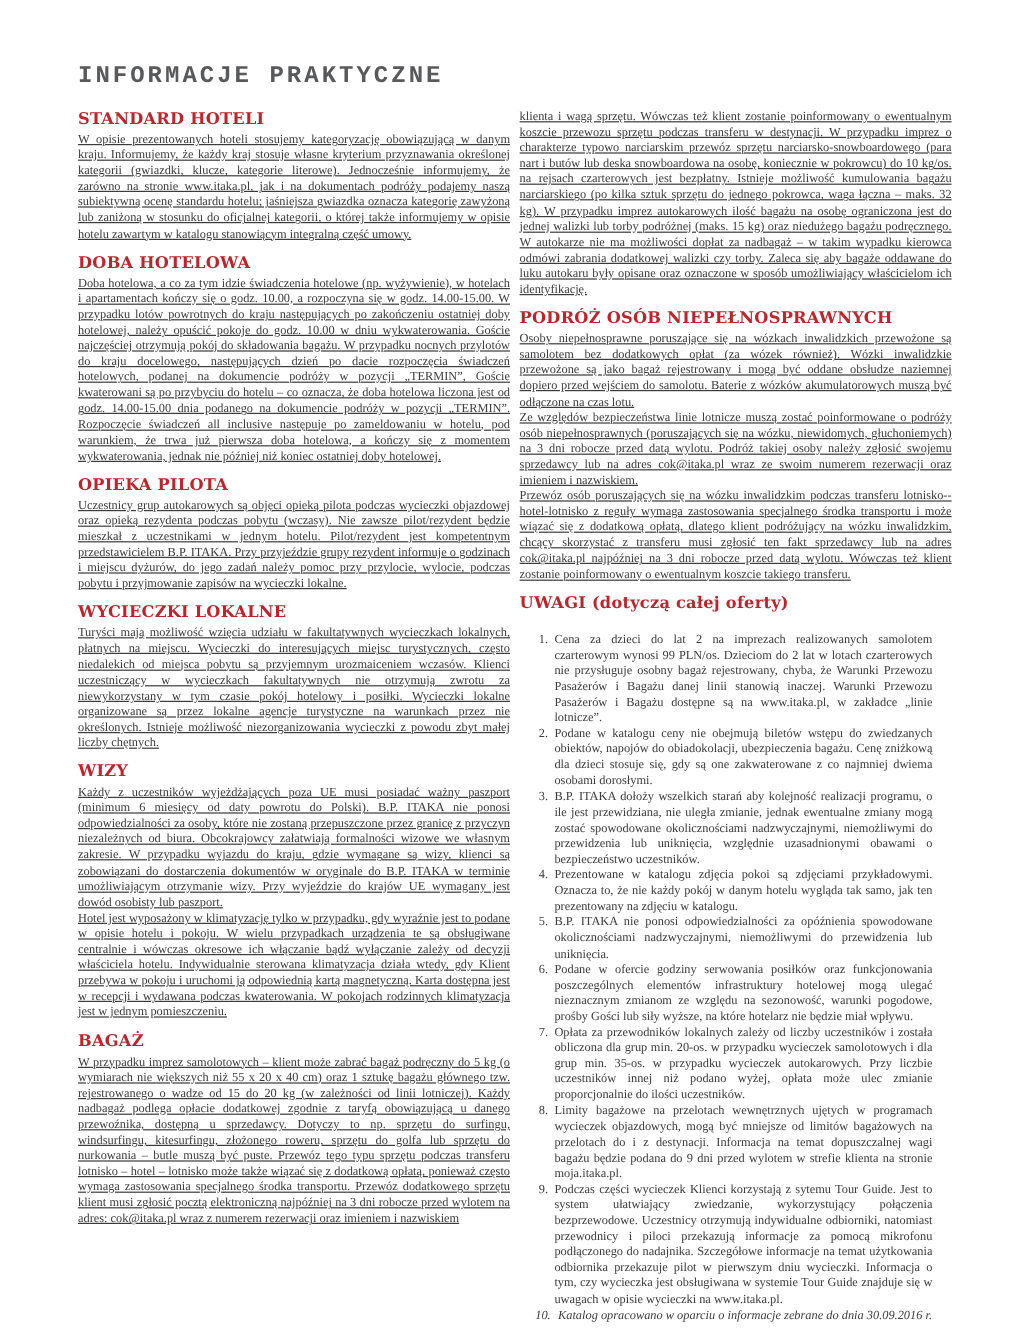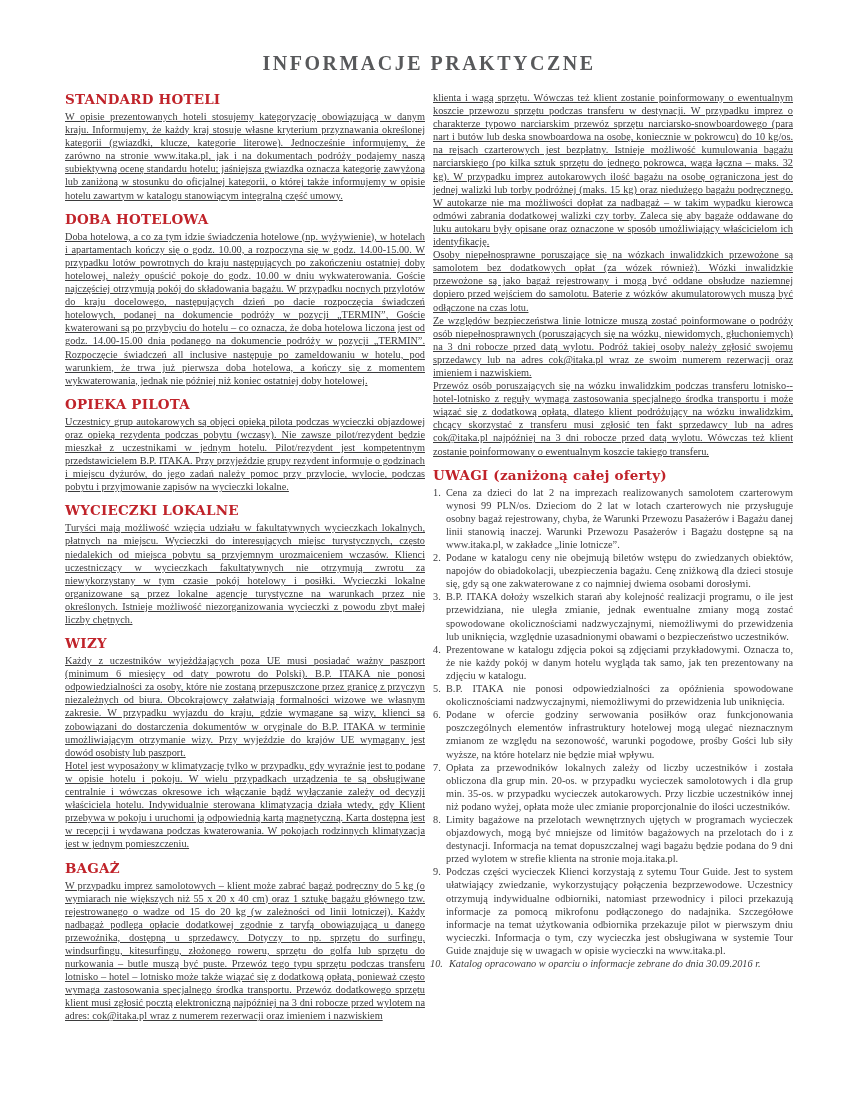--- a/index.html
+++ b/index.html
@@ -6,22 +6,21 @@
   .page{
     width:853px;height:1110px;box-sizing:border-box;
     background:#ffffff;
     padding:52px 60px 0 65px;
     font-family:"Liberation Serif",serif;
     color:#3b3b3d;
     overflow:hidden;
   }
   .title{
     margin:0 0 16px 0;
-    text-align:center;
-    font-family:Liberation Serif, serif;
+    font-family:Liberation Mono, monospace;
     font-weight:bold;
     font-size:20px;
     letter-spacing:2.5px;
     color:#58595b;
   }
   .columns{display:flex;gap:8px;align-items:flex-start;}
   .col{width:360px;}
   h2{
     font-family:"DejaVu Serif","Liberation Serif",serif;
     font-weight:bold;
@@ -32,21 +31,21 @@
   }
   .col section:first-child h2, .col > h2:first-child{margin-top:0;}
   p.body, li{
     margin:0;
     font-size:10.3px;
     line-height:13.1px;
     text-align:justify;
   }
   p.body{margin:0;text-decoration:underline;}
   ol.uwagi{
-    margin:0;padding:0;list-style:none;counter-reset:uw;
+    margin:16px;padding:0;list-style:none;counter-reset:uw;
   }
   ol.uwagi li{
     counter-increment:uw;
     position:relative;
     padding-left:13px;
   }
   ol.uwagi li::before{
     content:counter(uw) ".";
     position:absolute;
     left:0;
@@ -89,27 +88,28 @@
       <section>
         <h2>BAGAŻ</h2>
         <p class="body">W przypadku imprez samolotowych – klient może zabrać bagaż podręczny do 5 kg (o wymiarach nie większych niż 55 x 20 x 40 cm) oraz 1 sztukę bagażu głównego tzw. rejestrowanego o wadze od 15 do 20 kg (w zależności od linii lotniczej). Każdy nadbagaż podlega opłacie dodatkowej zgodnie z taryfą obowiązującą u danego przewoźnika, dostępną u sprzedawcy. Dotyczy to np. sprzętu do surfingu, windsurfingu, kitesurfingu, złożonego roweru, sprzętu do golfa lub sprzętu do nurkowania – butle muszą być puste. Przewóz tego typu sprzętu podczas transferu lotnisko – hotel – lotnisko może także wiązać się z dodatkową opłatą, ponieważ często wymaga zastosowania specjalnego środka transportu. Przewóz dodatkowego sprzętu klient musi zgłosić pocztą elektroniczną najpóźniej na 3 dni robocze przed wylotem na adres: cok@itaka.pl wraz z numerem rezerwacji oraz imieniem i nazwiskiem</p>
       </section>
     </div>
 
     <div class="col">
       <p class="body">klienta i wagą sprzętu. Wówczas też klient zostanie poinformowany o ewentualnym koszcie przewozu sprzętu podczas transferu w destynacji. W przypadku imprez o charakterze typowo narciarskim przewóz sprzętu narciarsko-snowboardowego (para nart i butów lub deska snowboardowa na osobę, koniecznie w pokrowcu) do 10 kg/os. na rejsach czarterowych jest bezpłatny. Istnieje możliwość kumulowania bagażu narciarskiego (po kilka sztuk sprzętu do jednego pokrowca, waga łączna – maks. 32 kg). W przypadku imprez autokarowych ilość bagażu na osobę ograniczona jest do jednej walizki lub torby podróżnej (maks. 15 kg) oraz niedużego bagażu podręcznego. W autokarze nie ma możliwości dopłat za nadbagaż – w takim wypadku kierowca odmówi zabrania dodatkowej walizki czy torby. Zaleca się aby bagaże oddawane do luku autokaru były opisane oraz oznaczone w sposób umożliwiający właścicielom ich identyfikację.</p>
 
       <section>
+        <h2>PODRÓŻ OSÓB NIEPEŁNOSPRAWNYCH</h2>
         <p class="body">Osoby niepełnosprawne poruszające się na wózkach inwalidzkich przewożone są samolotem bez dodatkowych opłat (za wózek również). Wózki inwalidzkie przewożone są jako bagaż rejestrowany i mogą być oddane obsłudze naziemnej dopiero przed wejściem do samolotu. Baterie z wózków akumulatorowych muszą być odłączone na czas lotu.</p>
         <p class="body">Ze względów bezpieczeństwa linie lotnicze muszą zostać poinformowane o podróży osób niepełnosprawnych (poruszających się na wózku, niewidomych, głuchoniemych) na 3 dni robocze przed datą wylotu. Podróż takiej osoby należy zgłosić swojemu sprzedawcy lub na adres cok@itaka.pl wraz ze swoim numerem rezerwacji oraz imieniem i nazwiskiem.</p>
         <p class="body">Przewóz osób poruszających się na wózku inwalidzkim podczas transferu lotnisko--hotel-lotnisko z reguły wymaga zastosowania specjalnego środka transportu i może wiązać się z dodatkową opłatą, dlatego klient podróżujący na wózku inwalidzkim, chcący skorzystać z transferu musi zgłosić ten fakt sprzedawcy lub na adres cok@itaka.pl najpóźniej na 3 dni robocze przed datą wylotu. Wówczas też klient zostanie poinformowany o ewentualnym koszcie takiego transferu.</p>
       </section>
 
       <section>
-        <h2>UWAGI (zaniżoną całej oferty)</h2>
+        <h2>UWAGI (dotyczą całej oferty)</h2>
         <ol class="uwagi">
           <li>Cena za dzieci do lat 2 na imprezach realizowanych samolotem czarterowym wynosi 99 PLN/os. Dzieciom do 2 lat w lotach czarterowych nie przysługuje osobny bagaż rejestrowany, chyba, że Warunki Przewozu Pasażerów i Bagażu danej linii stanowią inaczej. Warunki Przewozu Pasażerów i Bagażu dostępne są na www.itaka.pl, w zakładce „linie lotnicze”.</li>
           <li>Podane w katalogu ceny nie obejmują biletów wstępu do zwiedzanych obiektów, napojów do obiadokolacji, ubezpieczenia bagażu. Cenę zniżkową dla dzieci stosuje się, gdy są one zakwaterowane z co najmniej dwiema osobami dorosłymi.</li>
           <li>B.P. ITAKA dołoży wszelkich starań aby kolejność realizacji programu, o ile jest przewidziana, nie uległa zmianie, jednak ewentualne zmiany mogą zostać spowodowane okolicznościami nadzwyczajnymi, niemożliwymi do przewidzenia lub uniknięcia, względnie uzasadnionymi obawami o bezpieczeństwo uczestników.</li>
           <li>Prezentowane w katalogu zdjęcia pokoi są zdjęciami przykładowymi. Oznacza to, że nie każdy pokój w danym hotelu wygląda tak samo, jak ten prezentowany na zdjęciu w katalogu.</li>
           <li>B.P. ITAKA nie ponosi odpowiedzialności za opóźnienia spowodowane okolicznościami nadzwyczajnymi, niemożliwymi do przewidzenia lub uniknięcia.</li>
           <li>Podane w ofercie godziny serwowania posiłków oraz funkcjonowania poszczególnych elementów infrastruktury hotelowej mogą ulegać nieznacznym zmianom ze względu na sezonowość, warunki pogodowe, prośby Gości lub siły wyższe, na które hotelarz nie będzie miał wpływu.</li>
           <li>Opłata za przewodników lokalnych zależy od liczby uczestników i została obliczona dla grup min. 20-os. w przypadku wycieczek samolotowych i dla grup min. 35-os. w przypadku wycieczek autokarowych. Przy liczbie uczestników innej niż podano wyżej, opłata może ulec zmianie proporcjonalnie do ilości uczestników.</li>
           <li>Limity bagażowe na przelotach wewnętrznych ujętych w programach wycieczek objazdowych, mogą być mniejsze od limitów bagażowych na przelotach do i z destynacji. Informacja na temat dopuszczalnej wagi bagażu będzie podana do 9 dni przed wylotem w strefie klienta na stronie moja.itaka.pl.</li>
           <li>Podczas części wycieczek Klienci korzystają z sytemu Tour Guide. Jest to system ułatwiający zwiedzanie, wykorzystujący połączenia bezprzewodowe. Uczestnicy otrzymują indywidualne odbiorniki, natomiast przewodnicy i piloci przekazują informacje za pomocą mikrofonu podłączonego do nadajnika. Szczegółowe informacje na temat użytkowania odbiornika przekazuje pilot w pierwszym dniu wycieczki. Informacja o tym, czy wycieczka jest obsługiwana w systemie Tour Guide znajduje się w uwagach w opisie wycieczki na www.itaka.pl.</li>

